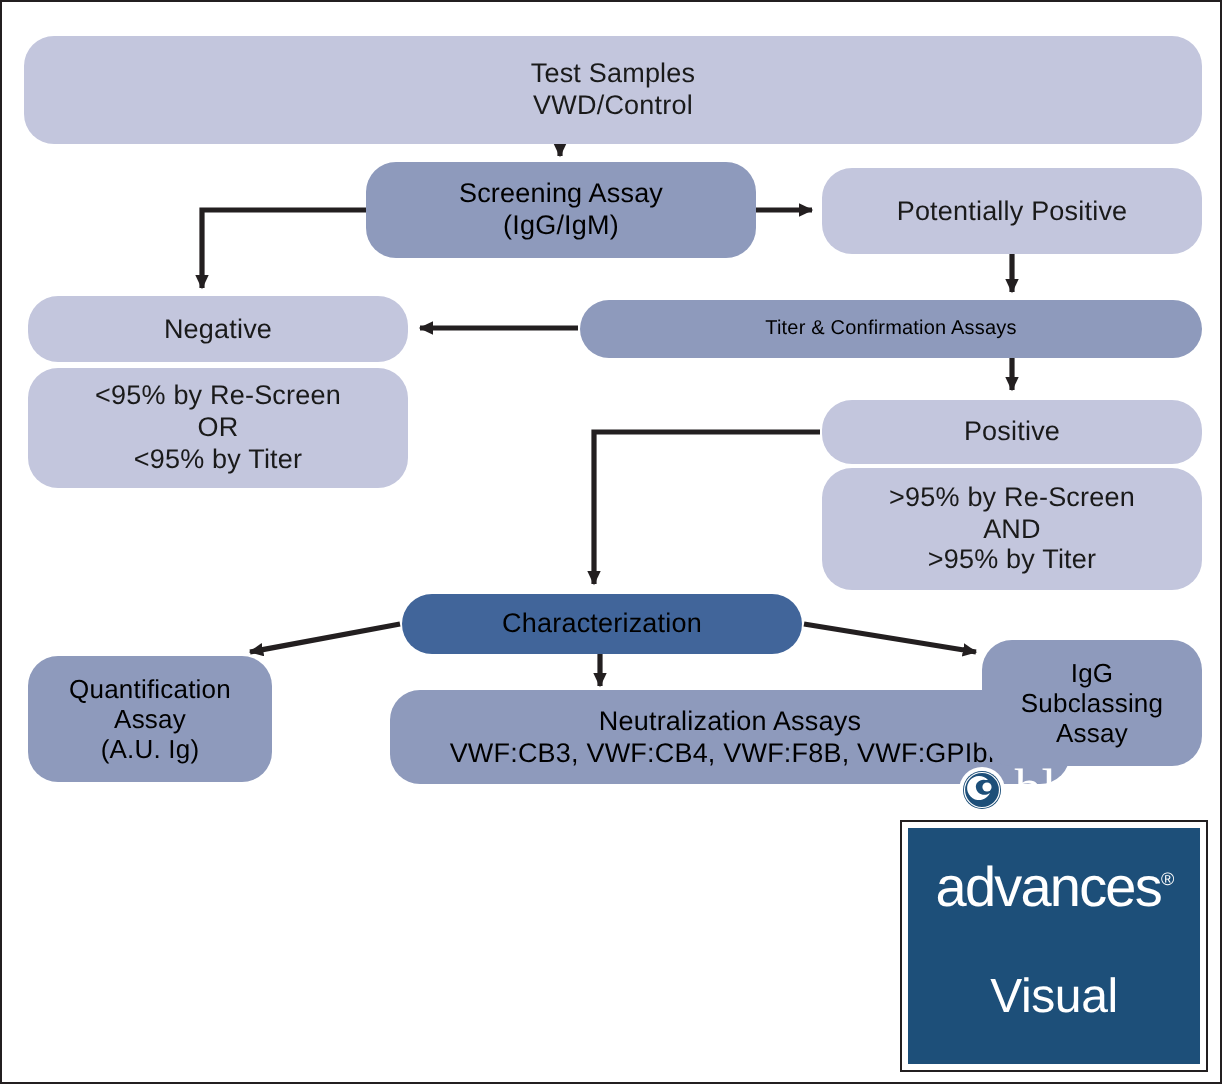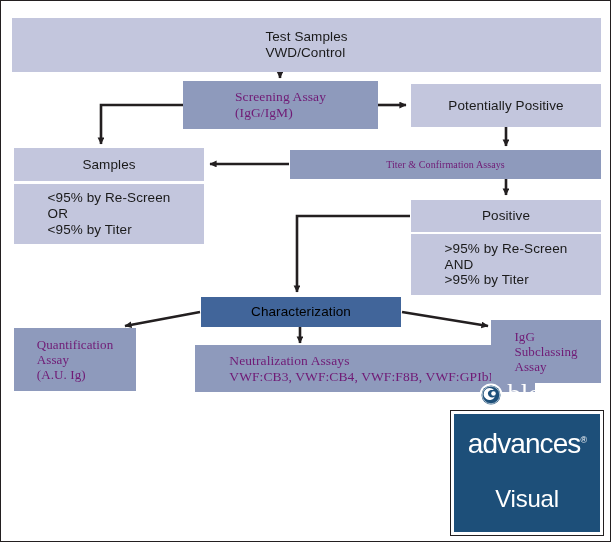--- a/index.html
+++ b/index.html
@@ -20,32 +20,33 @@
     box-sizing: border-box;
     overflow: hidden;
   }
   .box {
     position: absolute;
     box-sizing: border-box;
     display: flex;
     flex-direction: column;
     align-items: center;
     justify-content: center;
+    text-align: center;
     line-height: 1.18;
     white-space: pre-line;
     letter-spacing: 0.1px;
+    border-radius: 15px;
   }
   .box-light {
     background: #c3c6dd;
     color: #1a1a1a;
   }
   .box-mid {
     background: #8e9abc;
-    color: #701a75;
-    font-family: Liberation Serif, serif;
+    color: #000000;
   }
   .box-dark {
     background: #41659a;
     color: #000000;
   }
   .svg-layer {
     position: absolute;
     left: 0;
     top: 0;
     width: 611px;
@@ -148,21 +149,21 @@
   </svg>
 
   <div class="box box-light" style="left:11px; top:17px; width:589px; height:54px; font-size:13.5px;">Test Samples
 VWD/Control</div>
 
   <div class="box box-mid" style="left:182px; top:80px; width:195px; height:48px; font-size:13.5px;">Screening Assay
 (IgG/IgM)</div>
 
   <div class="box box-light" style="left:410px; top:83px; width:190px; height:43px; font-size:13.5px;">Potentially Positive</div>
 
-  <div class="box box-light" style="left:13px; top:147px; width:190px; height:33px; font-size:13.5px;">Samples</div>
+  <div class="box box-light" style="left:13px; top:147px; width:190px; height:33px; font-size:13.5px;">Negative</div>
 
   <div class="box box-light" style="left:13px; top:183px; width:190px; height:60px; font-size:13.5px;">&lt;95% by Re-Screen
 OR
 &lt;95% by Titer</div>
 
   <div class="box box-mid" style="left:289px; top:149px; width:311px; height:29px; font-size:10px;">Titer &amp; Confirmation Assays</div>
 
   <div class="box box-light" style="left:410px; top:199px; width:190px; height:32px; font-size:13.5px;">Positive</div>
 
   <div class="box box-light" style="left:410px; top:233px; width:190px; height:61px; font-size:13.5px;">&gt;95% by Re-Screen

